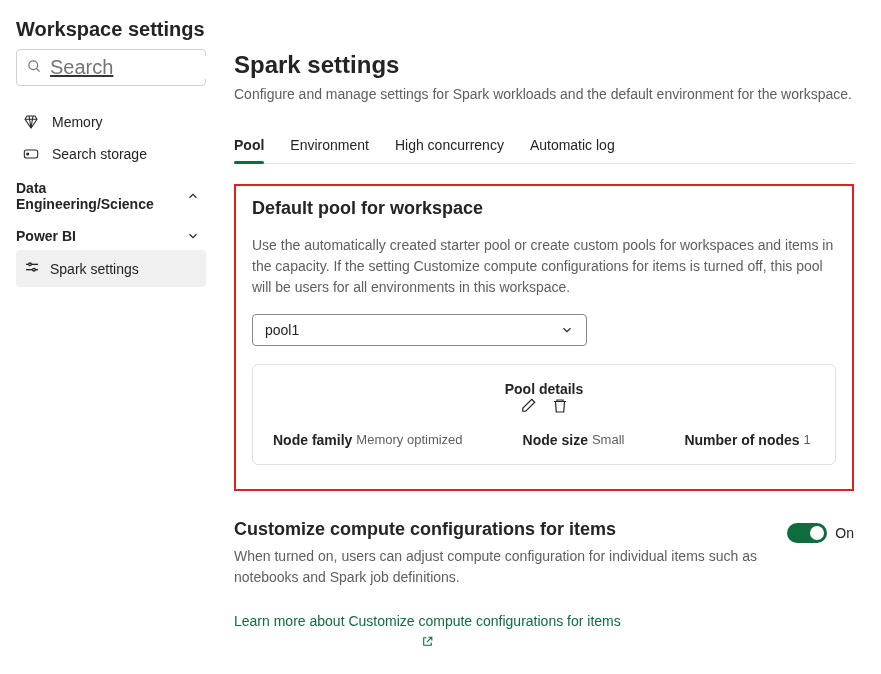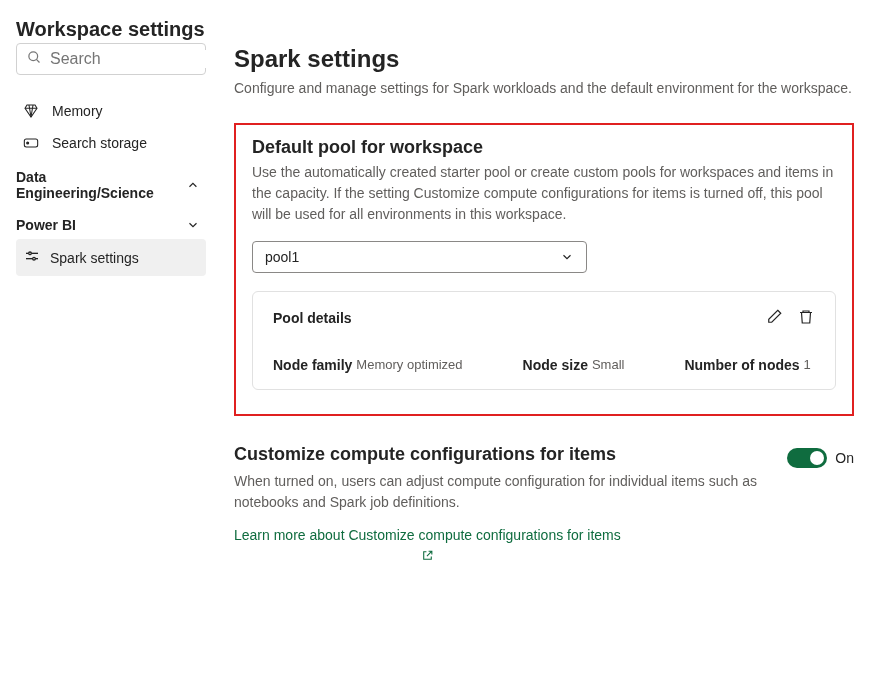--- a/index.html
+++ b/index.html
@@ -8,38 +8,39 @@
       color: #242424;
       background: #fff;
       font-size: 14px;
       padding: 18px 16px;
     }
     .layout { display: flex; gap: 28px; }
     .sidebar { width: 190px; flex-shrink: 0; }
     .page-title {
       font-size: 20px;
       font-weight: 600;
-      margin-bottom: 2px;
+      margin-bottom: 8px;
     }
     .search-box {
       display: flex;
       align-items: center;
       border: 1px solid #d1d1d1;
       border-radius: 4px;
       padding: 6px 10px;
       margin-bottom: 20px;
       color: #888;
       gap: 8px;
     }
     .search-box input {
       border: none;
       outline: none;
       flex: 1;
-      font-size: 16px;
+      font-size: 20px;
       color: #333;
+      text-decoration: underline;
     }
     .nav-item {
       display: flex;
       align-items: center;
       gap: 12px;
       padding: 8px 6px;
       cursor: pointer;
       color: #242424;
       border-radius: 4px;
     }
@@ -85,21 +86,21 @@
       left: 0; right: 0;
       height: 3px;
       background: #0f6c3f;
       border-radius: 2px;
     }
     .highlight-box {
       border: 2px solid #e02020;
       padding: 12px 16px 24px 16px;
       margin-bottom: 28px;
     }
-    .section-heading { font-size: 18px; font-weight: 600; margin-bottom: 4px; }
+    .section-heading { font-size: 18px; font-weight: 600; margin-bottom: 16px; }
     .section-desc { color: #605e5c; line-height: 1.5; margin-bottom: 16px; }
     .dropdown {
       display: flex;
       justify-content: space-between;
       align-items: center;
       border: 1px solid #8a8886;
       border-radius: 4px;
       padding: 7px 12px;
       width: 335px;
       cursor: pointer;
@@ -107,33 +108,34 @@
     }
     .pool-card {
       border: 1px solid #e1e1e1;
       border-radius: 6px;
       padding: 16px 20px;
     }
     .pool-card-header {
       display: flex;
       justify-content: space-between;
       align-items: center;
-      margin-bottom: 28px;
+      margin-bottom: 14px;
+      flex-direction: column;
     }
     .pool-card-title { font-weight: 600; }
     .pool-card-actions { display: flex; gap: 14px; }
     .pool-card-actions svg { cursor: pointer; }
     .pool-card-body { display: flex; gap: 60px; }
     .pool-field { display: flex; flex-direction: row; gap: 4px; }
     .pool-field-label { font-weight: 600; font-size: 14px; }
     .pool-field-value { color: #605e5c; font-size: 13px; text-align: right; }
     .customize-row { display: flex; justify-content: space-between; align-items: flex-start; gap: 29px; }
     .customize-left { flex: 1; }
     .customize-title { font-size: 18px; font-weight: 600; margin-bottom: 6px; }
-    .customize-desc { color: #605e5c; line-height: 1.5; margin-bottom: 14px; }
+    .customize-desc { color: #605e5c; line-height: 1.5; margin-bottom: 25px; }
     .learn-link {
       color: #0f6c3f;
       text-decoration: none;
       display: inline-flex;
       align-items: center;
       gap: 6px;
       cursor: pointer;
       flex-direction: column;
     }
     .toggle-wrap { display: flex; align-items: center; gap: 8px; margin-top: 4px; }
@@ -215,24 +217,30 @@
           </svg>
       </span>
       <span>Spark settings</span>
     </div>
   </aside>
 
   <main class="main">
     <h2 class="main-title">Spark settings</h2>
     <p class="main-desc">Configure and manage settings for Spark workloads and the default environment for the workspace.</p>
 
+    <div class="tabs">
+      <div class="tab active">Pool</div>
+      <div class="tab">Environment</div>
+      <div class="tab">High concurrency</div>
+      <div class="tab">Automatic log</div>
+    </div>
 
     <div class="highlight-box">
       <h3 class="section-heading">Default pool for workspace</h3>
-      <p class="section-desc">Use the automatically created starter pool or create custom pools for workspaces and items in the capacity. If the setting Customize compute configurations for items is turned off, this pool will be used for all environments in this workspace.</p>
+      <p class="section-desc">Use the automatically created starter pool or create custom pools for workspaces and items in the capacity. If the setting Customize compute configurations for items is turned off, this pool will be users for all environments in this workspace.</p>
 
       <div class="dropdown">
         <span>pool1</span>
         <svg class="chevron" viewBox="0 0 24 24" fill="none" stroke="#242424" stroke-width="2">
             <polyline points="6 9 12 15 18 9"></polyline>
           </svg>
       </div>
 
       <div class="pool-card">
         <div class="pool-card-header">

